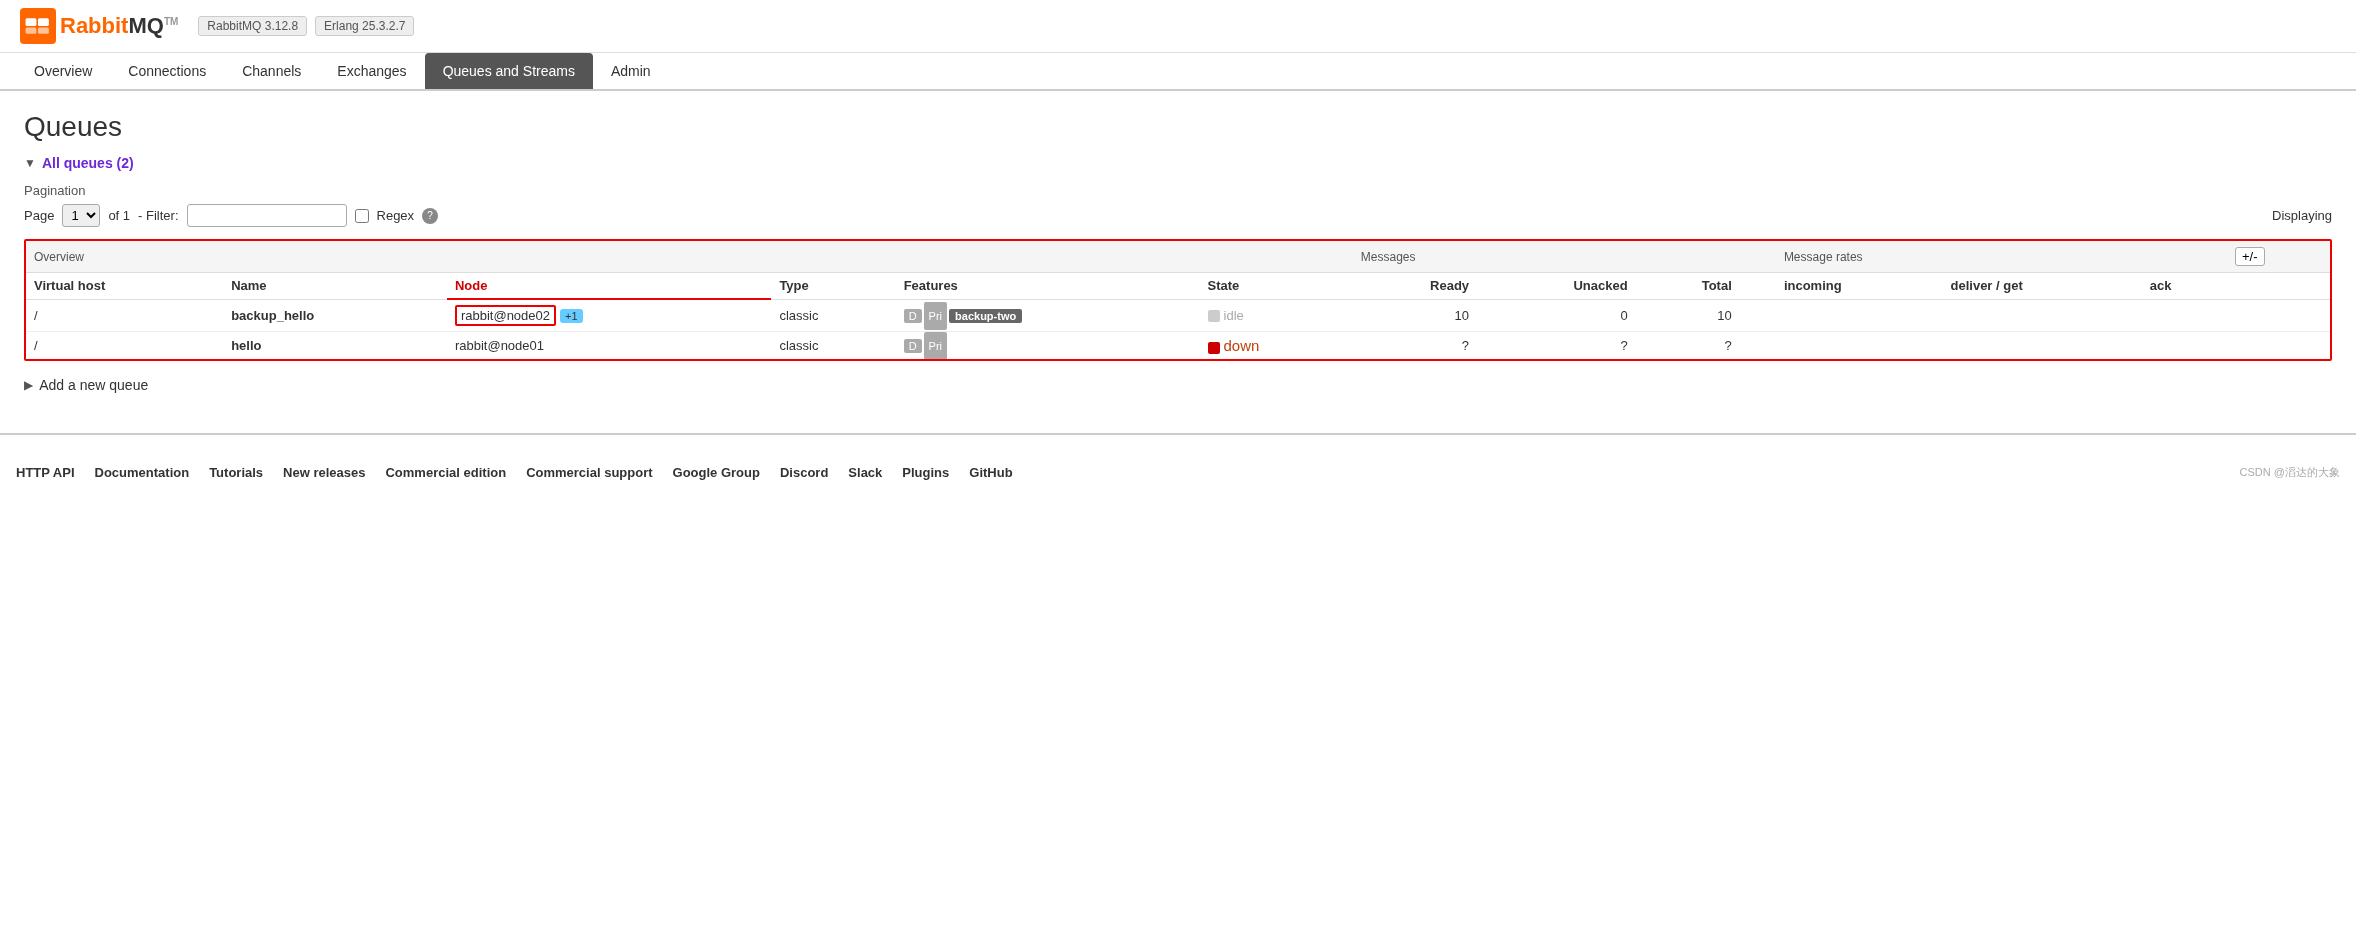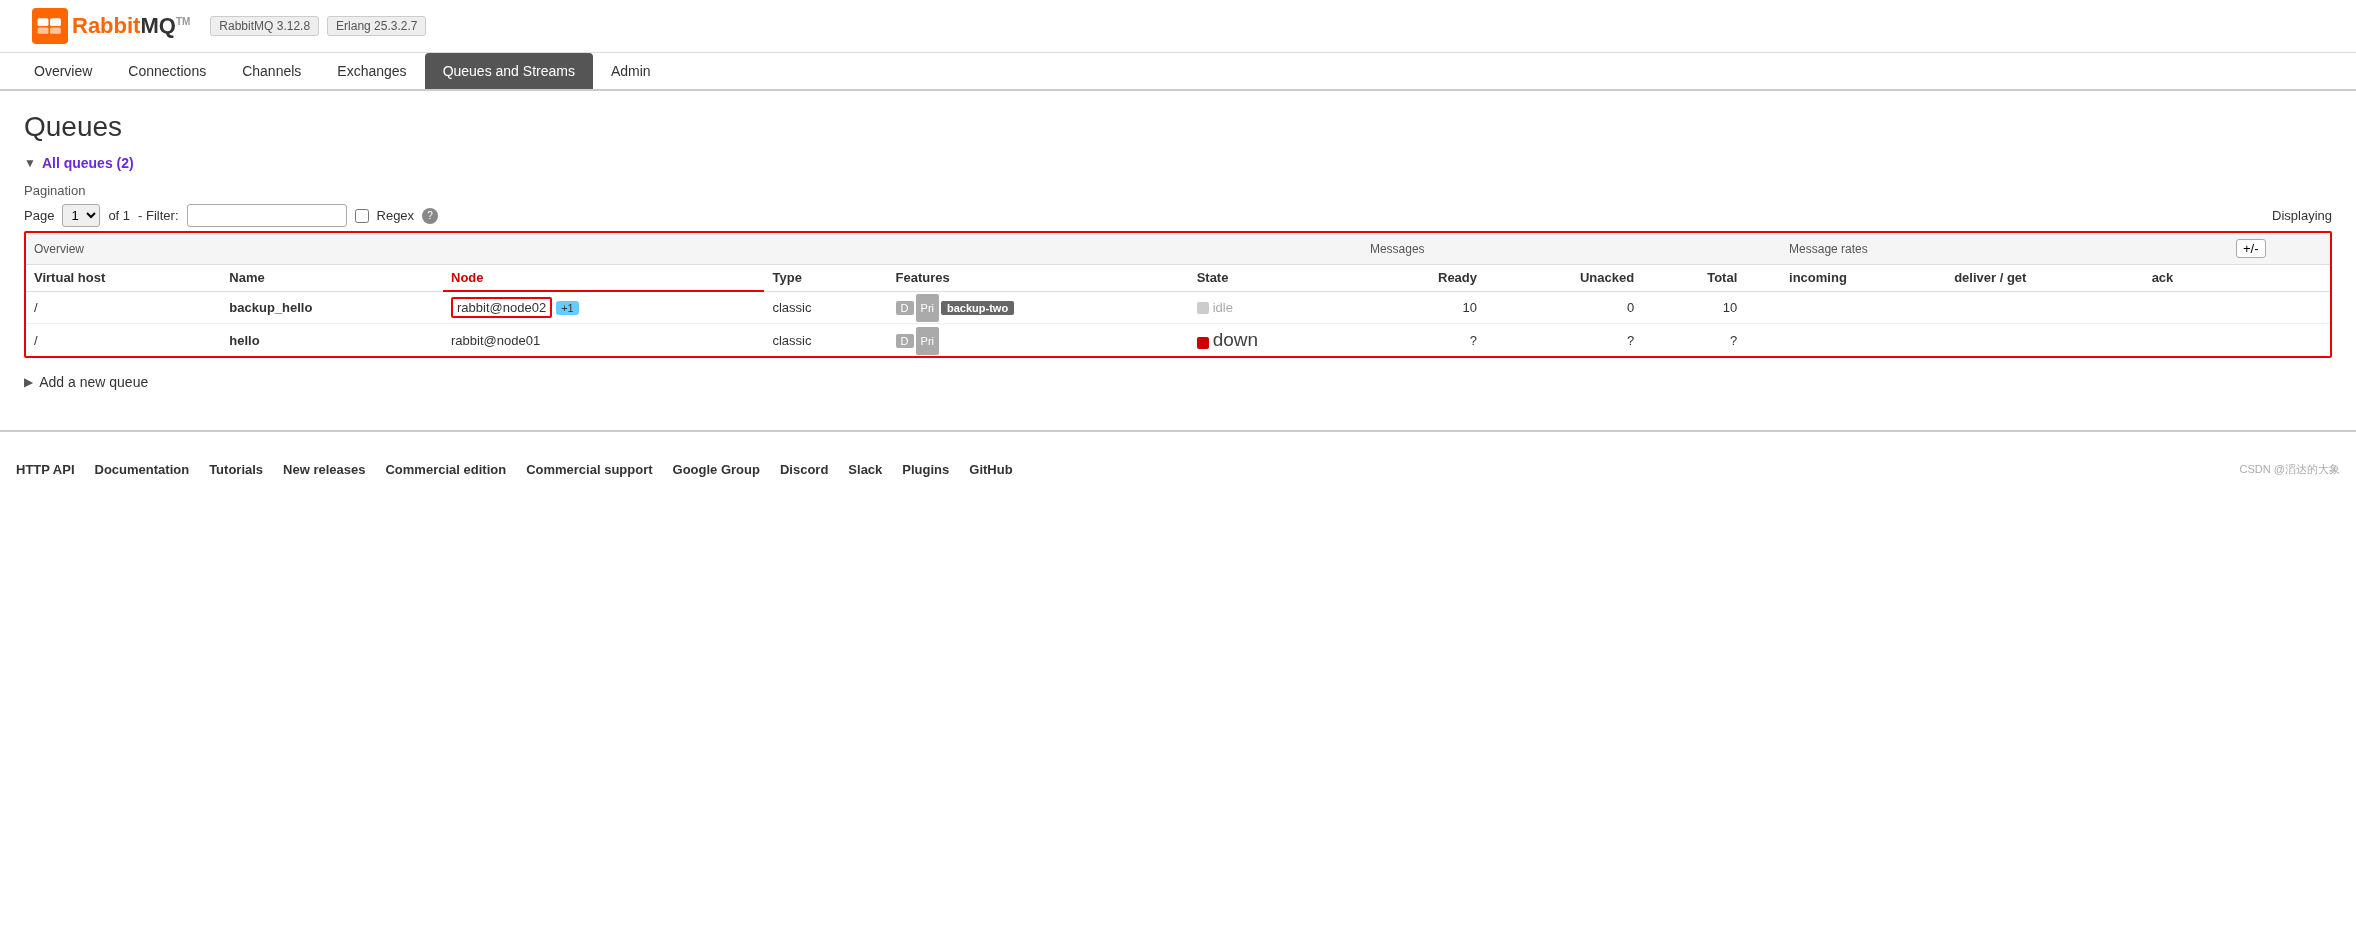--- a/index.html
+++ b/index.html
@@ -1,19 +1,19 @@
 <!DOCTYPE html>
 <html><head>
   <meta charset="utf-8">
   <style>
     * { box-sizing: border-box; margin: 0; padding: 0; }
     body { font-family: Arial, sans-serif; font-size: 13px; background: #fff; color: #333; }
 
     
-    .header { display: flex; align-items: center; padding: 8px 32px; border-bottom: 1px solid #ddd; background: #fff; }
+    .header { display: flex; align-items: center; padding: 8px 20px; border-bottom: 1px solid #ddd; background: #fff; }
     .logo { display: flex; align-items: center; margin-right: 20px; }
     .logo-icon { width: 36px; height: 36px; background: #f60; border-radius: 4px; margin-right: 4px; display: flex; align-items: center; justify-content: center; }
     .logo-icon svg { width: 28px; height: 28px; fill: white; }
     .logo-text { font-size: 22px; font-weight: bold; color: #333; }
     .logo-tm { font-size: 10px; vertical-align: super; color: #999; }
     .version-badge { background: #eee; border: 1px solid #ccc; border-radius: 3px; padding: 2px 8px; font-size: 12px; margin-right: 8px; color: #555; }
 
     
     .nav { display: flex; align-items: stretch; border-bottom: 2px solid #ccc; background: #fff; padding: 0 16px; }
     .nav-item { padding: 10px 18px; cursor: pointer; font-size: 14px; color: #333; text-decoration: none; border: none; background: none; white-space: nowrap; }
@@ -22,21 +22,21 @@
     
     .main { padding: 20px 24px; }
     .page-title { font-size: 28px; font-weight: normal; margin-bottom: 12px; color: #333; }
 
     
     .section-header { display: flex; align-items: center; margin-bottom: 12px; cursor: pointer; }
     .section-header .arrow { margin-right: 6px; color: #555; font-size: 12px; }
     .section-header-text { font-size: 14px; font-weight: bold; color: #6d28d9; }
 
     
-    .pagination-section { margin-bottom: 4px; }
+    .pagination-section { margin-bottom: 12px; }
     .pagination-label { font-size: 13px; color: #555; margin-bottom: 6px; }
     .pagination-controls { display: flex; align-items: center; gap: 8px; font-size: 13px; }
     .page-select { border: 1px solid #aaa; border-radius: 3px; padding: 2px 4px; font-size: 13px; }
     .filter-input { border: 1px solid #aaa; border-radius: 3px; padding: 3px 6px; width: 160px; font-size: 13px; }
     .regex-checkbox { width: 14px; height: 14px; }
     .regex-label { font-size: 13px; }
     .help-badge { display: inline-block; background: #888; color: #fff; border-radius: 50%; width: 16px; height: 16px; text-align: center; line-height: 16px; font-size: 10px; cursor: pointer; }
     .displaying-text { font-size: 13px; color: #333; }
 
     
@@ -48,21 +48,21 @@
     .queues-table tbody tr { border-bottom: 1px solid #eee; }
     .queues-table tbody tr:last-child { border-bottom: none; }
     .group-header { font-weight: normal; font-size: 12px; color: #555; }
     .th-node { color: #c00; font-weight: bold; border-bottom: 2px solid #e00 !important; }
     .node-highlight { border: 2px solid #e00; border-radius: 2px; padding: 1px 4px; display: inline-block; }
     .badge-plus { background: #6cf; color: #333; border-radius: 3px; padding: 1px 5px; font-size: 11px; margin-left: 4px; }
     .badge-d { background: #aaa; color: #fff; border-radius: 2px; padding: 1px 5px; font-size: 11px; margin-right: 2px; }
     .badge-pri { background: #aaa; color: #fff; border-radius: 2px; padding: 8px 5px; font-size: 11px; margin-right: 2px; }
     .badge-backup-two { background: #666; color: #fff; border-radius: 2px; padding: 1px 6px; font-size: 11px; font-weight: bold; }
     .state-idle { color: #aaa; font-size: 13px; margin-top: 40px; }
-    .state-down { color: #404040; font-size: 19px; }
+    .state-down { color: #c2410c; font-size: 15px; }
     .state-indicator-idle { display: inline-block; width: 12px; height: 12px; border-radius: 2px; background: #ccc; margin-right: 4px; vertical-align: middle; }
     .state-indicator-down { display: inline-block; width: 12px; height: 12px; border-radius: 2px; background: #c00; margin-right: 4px; vertical-align: middle; }
     .plus-minus-btn { border: 1px solid #aaa; border-radius: 3px; padding: 1px 6px; font-size: 13px; cursor: pointer; background: #fff; }
 
     
     .add-queue-section { margin-top: 8px; margin-bottom: 20px; }
     .add-queue-toggle { display: flex; align-items: center; cursor: pointer; font-size: 14px; color: #333; gap: 6px; }
     .add-queue-toggle .arrow-right { color: #555; font-size: 12px; }
 
     

